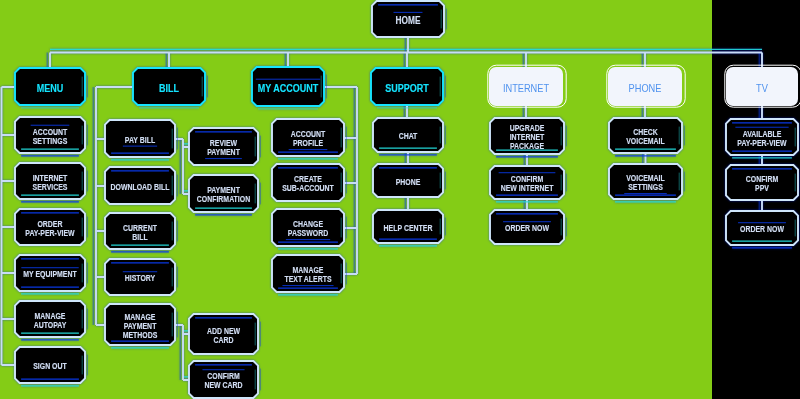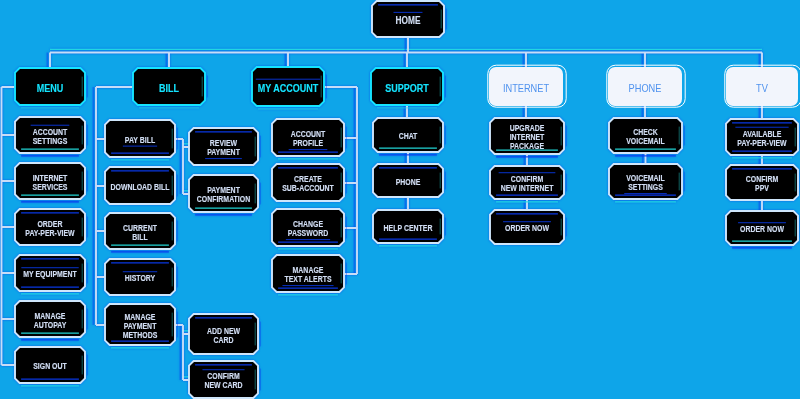--- a/index.html
+++ b/index.html
@@ -1,18 +1,18 @@
 <!DOCTYPE html>
 <html><head>
 <meta charset="utf-8">
 <title>Sitemap Diagram</title>
 <style>
   html,body{margin:0;padding:0;background:#000000;width:800px;height:399px;overflow:hidden;}
   body{font-family:"Liberation Sans",sans-serif;}
-  #stage{position:relative;width:800px;height:399px;background:#0ea5e9;}
+  #stage{position:relative;width:712px;height:399px;background:#84cc16;}
   #root{position:absolute;left:0;top:0;display:block;}
 </style>
 </head>
 <body>
 
 <div id="stage">
   <svg id="root" width="800" height="399" viewBox="0 0 800 399">
       <defs>
         <filter id="neon" x="-150%" y="-150%" width="400%" height="400%" color-interpolation-filters="sRGB">
           <feGaussianBlur in="SourceGraphic" stdDeviation="1.1" result="b1"></feGaussianBlur>

